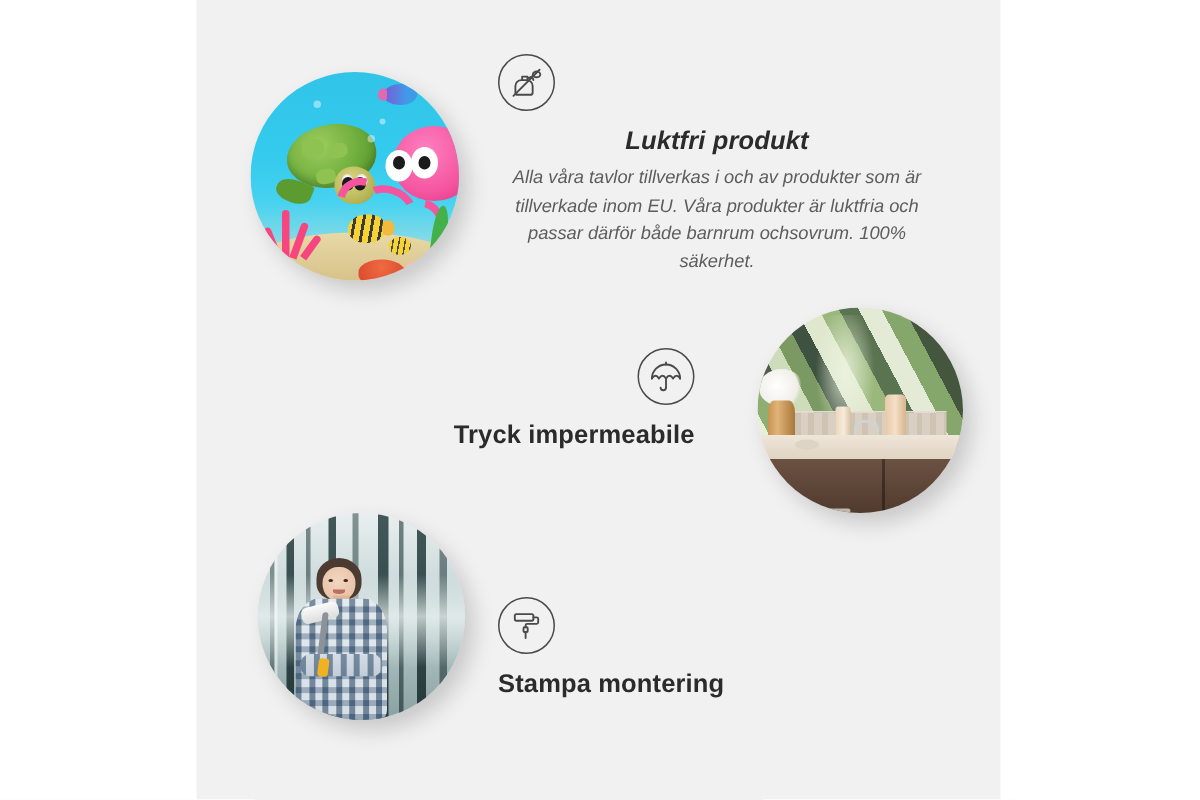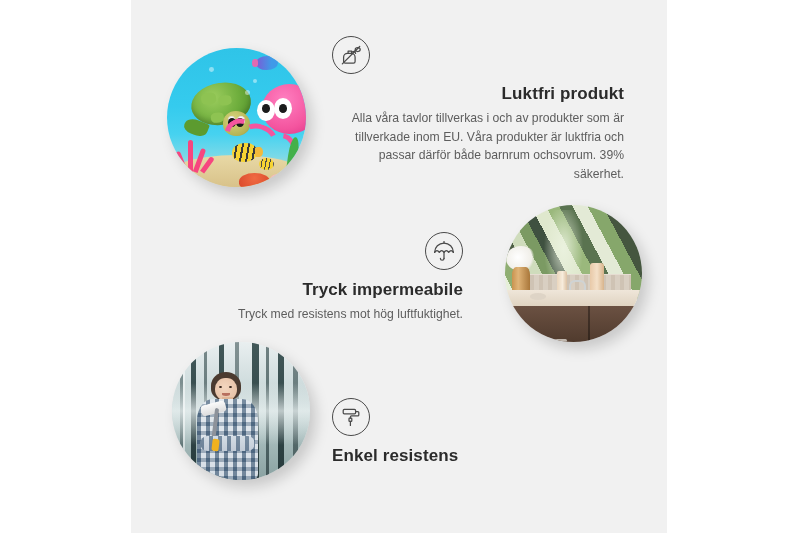--- a/index.html
+++ b/index.html
@@ -314,21 +314,21 @@
     color: #2b2b2b;
     letter-spacing: .1px;
     margin-top: 10px;
   }
   .feature p {
     font-size: 12.2px;
     line-height: 1.52;
     color: #5d5d5d;
     margin-top: 5px;
   }
-  #feature-odourless { left: 332px; top: 36px; width: 292px; text-align: right; }
+  #feature-odourless { left: 332px; top: 36px; width: 292px; text-align: center; font-style: italic; }
   #feature-waterproof { left: 215px; top: 232px; width: 248px; text-align: right; }
   #feature-assembly  { left: 332px; top: 398px; width: 240px; text-align: left; }
 </style>
 </head>
 <body>
 
 <div id="stage">
 
   <div class="panel"></div>
 
@@ -415,42 +415,41 @@
       <svg width="24" height="24" viewBox="0 0 24 24" fill="none" stroke="#4a4a4a" stroke-width="1.25" stroke-linecap="round" stroke-linejoin="round">
         <path d="M6.2 20.2h8.3a1.6 1.6 0 0 0 1.6-1.6v-4.3a3.9 3.9 0 0 0-3.9-3.9H8.5a3.9 3.9 0 0 0-3.9 3.9v4.3a1.6 1.6 0 0 0 1.6 1.6z"></path>
         <path d="M9.1 10.4V8.1h3.6v2.3"></path>
         <path d="M12.7 8.9h2.4a1.5 1.5 0 0 1 1.5 1.5"></path>
         <ellipse cx="18.7" cy="6.6" rx="2.5" ry="1.9"></ellipse>
         <path d="M16.2 7.7l-2.1 1.1"></path>
         <line x1="3.3" y1="20.9" x2="20.7" y2="3.5"></line>
       </svg>
     </div>
     <h3>Luktfri produkt</h3>
-    <p>Alla våra tavlor tillverkas i och av produkter som är tillverkade inom EU. Våra produkter är luktfria och passar därför både barnrum ochsovrum. 39% säkerhet.</p>
+    <p>Alla våra tavlor tillverkas i och av produkter som är tillverkade inom EU. Våra produkter är luktfria och passar därför både barnrum ochsovrum. 100% säkerhet.</p>
   </div>
 
   <div class="feature align-right" id="feature-waterproof">
     <div class="icon-circle">
       <svg width="24" height="24" viewBox="0 0 24 24" fill="none" stroke="#4a4a4a" stroke-width="1.25" stroke-linecap="round" stroke-linejoin="round">
         <path d="M2.6 13.4a9.4 9.4 0 0 1 18.8 0"></path>
         <path d="M2.6 13.4c1.6-2.5 3.2-2.5 4.7 0 1.6-2.5 3.2-2.5 4.7 0 1.6-2.5 3.2-2.5 4.7 0 1.6-2.5 3.2-2.5 4.7 0"></path>
         <line x1="12" y1="13.4" x2="12" y2="19.4"></line>
         <path d="M12 19.4a1.8 1.8 0 0 1-3.6 0"></path>
         <line x1="12" y1="4" x2="12" y2="2.6"></line>
       </svg>
     </div>
     <h3>Tryck impermeabile</h3>
-    <p>Tryck med resistens mot hög luftfuktighet.</p>
   </div>
 
   <div class="feature align-left" id="feature-assembly">
     <div class="icon-circle">
       <svg width="24" height="24" viewBox="0 0 24 24" fill="none" stroke="#4a4a4a" stroke-width="1.25" stroke-linecap="round" stroke-linejoin="round">
         <rect x="4.2" y="4.4" width="12.4" height="4.4" rx="1.1"></rect>
         <path d="M16.6 6.6h2.2a1 1 0 0 1 1 1v2.3a1 1 0 0 1-1 1h-6.4a1 1 0 0 0-1 1v1.3"></path>
         <rect x="10" y="13.2" width="2.8" height="3.1" rx="0.6"></rect>
         <line x1="11.4" y1="16.3" x2="11.4" y2="20.4"></line>
       </svg>
     </div>
-    <h3>Enkel resistens</h3>
+    <h3>Stampa montering</h3>
   </div>
 
 </div>
 
 </body></html>

